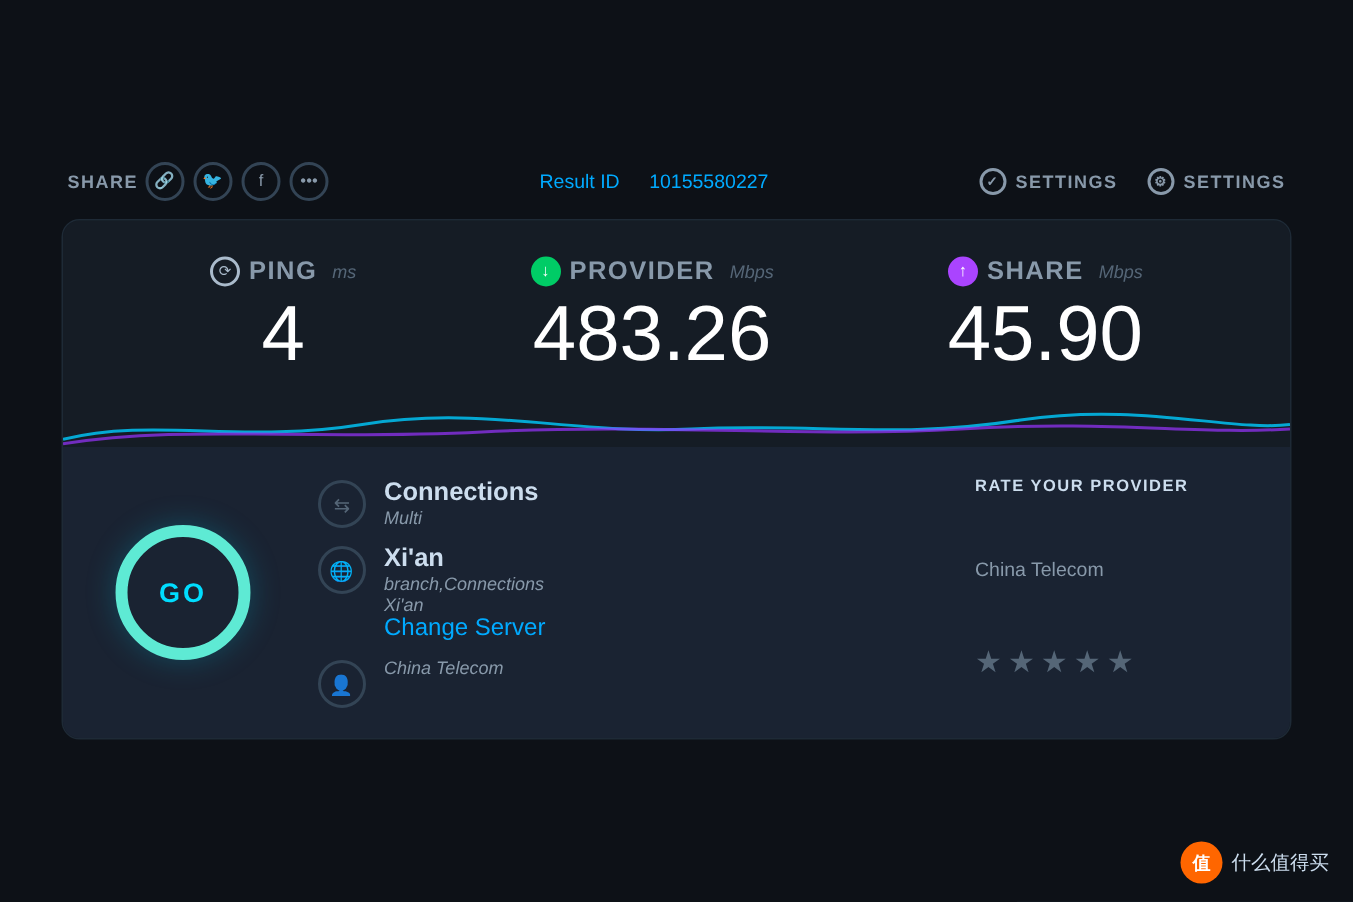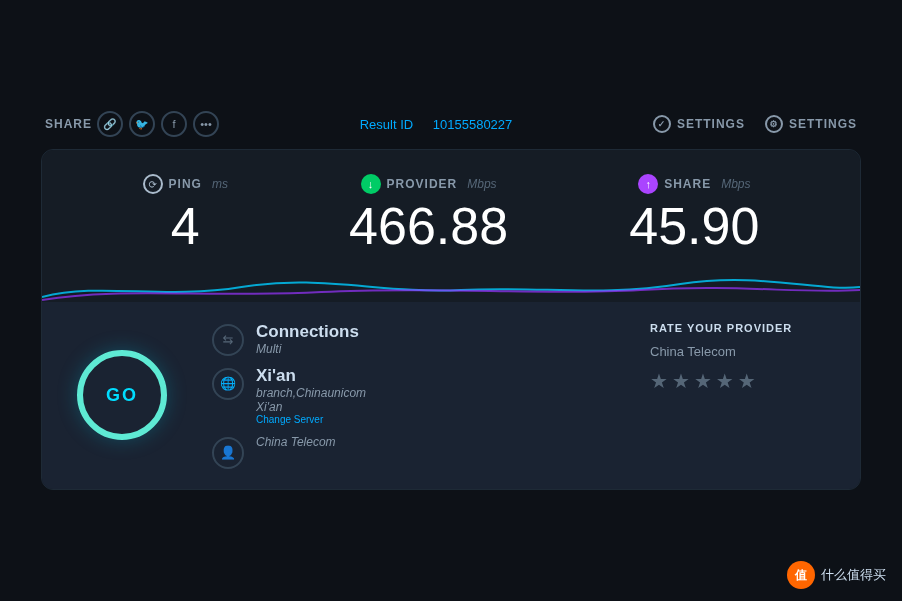--- a/index.html
+++ b/index.html
@@ -132,21 +132,21 @@
       justify-content: center;
       font-size: 10px;
     }
 
     .metric-icon.ping { border: 2px solid #aabbcc; color: #aabbcc; }
     .metric-icon.download { background: #00cc66; color: white; font-size: 11px; }
     .metric-icon.upload { background: #aa44ff; color: white; font-size: 11px; }
 
     .metric-label {
       color: #8899aa;
-      font-size: 12px;
+      font-size: 17px;
       font-weight: bold;
       letter-spacing: 1px;
     }
 
     .metric-unit {
       color: #556677;
       font-size: 12px;
       margin-left: 4px;
       font-style: italic;
     }
@@ -183,21 +183,21 @@
       display: flex;
       align-items: center;
       justify-content: center;
       min-width: 100px;
     }
 
     .go-button {
       width: 90px;
       height: 90px;
       border-radius: 50%;
-      border: 6px solid #5eead4;
+      border: 8px solid #5eead4;
       background: transparent;
       color: #00ddff;
       font-size: 18px;
       font-weight: bold;
       letter-spacing: 2px;
       cursor: pointer;
       display: flex;
       align-items: center;
       justify-content: center;
       box-shadow: 0 0 20px rgba(0, 170, 200, 0.3);
@@ -242,29 +242,30 @@
     }
 
     .info-sub {
       color: #8899aa;
       font-size: 12px;
       font-style: italic;
     }
 
     .info-link {
       color: #00aaff;
-      font-size: 10px;
+      font-size: 16px;
       cursor: pointer;
     }
 
     .provider-section {
       min-width: 180px;
       display: flex;
       flex-direction: column;
       align-items: flex-start;
+      gap: 32px;
     }
 
     .rate-label {
       color: #ccddee;
       font-size: 11px;
       font-weight: bold;
       letter-spacing: 1px;
       margin-bottom: 10px;
     }
 
@@ -349,21 +350,21 @@
         <span class="metric-unit">ms</span>
       </div>
       <div class="metric-value">4</div>
     </div>
     <div class="metric">
       <div class="metric-header">
         <div class="metric-icon download">↓</div>
         <span class="metric-label">PROVIDER</span>
         <span class="metric-unit">Mbps</span>
       </div>
-      <div class="metric-value">466.88</div>
+      <div class="metric-value">483.26</div>
     </div>
     <div class="metric">
       <div class="metric-header">
         <div class="metric-icon upload">↑</div>
         <span class="metric-label">SHARE</span>
         <span class="metric-unit">Mbps</span>
       </div>
       <div class="metric-value">45.90</div>
     </div>
   </div>
@@ -386,21 +387,21 @@
         <div class="info-icon">⇆</div>
         <div class="info-text">
           <span class="info-title">Connections</span>
           <span class="info-sub">Multi</span>
         </div>
       </div>
       <div class="info-row">
         <div class="info-icon">🌐</div>
         <div class="info-text">
           <span class="info-title">Xi'an</span>
-          <span class="info-sub">branch,Chinaunicom</span>
+          <span class="info-sub">branch,Connections</span>
           <span class="info-sub">Xi'an</span>
           <span class="info-link">Change Server</span>
         </div>
       </div>
       <div class="info-row">
         <div class="info-icon">👤</div>
         <div class="info-text">
           <span class="info-sub">China Telecom</span>
         </div>
       </div>

